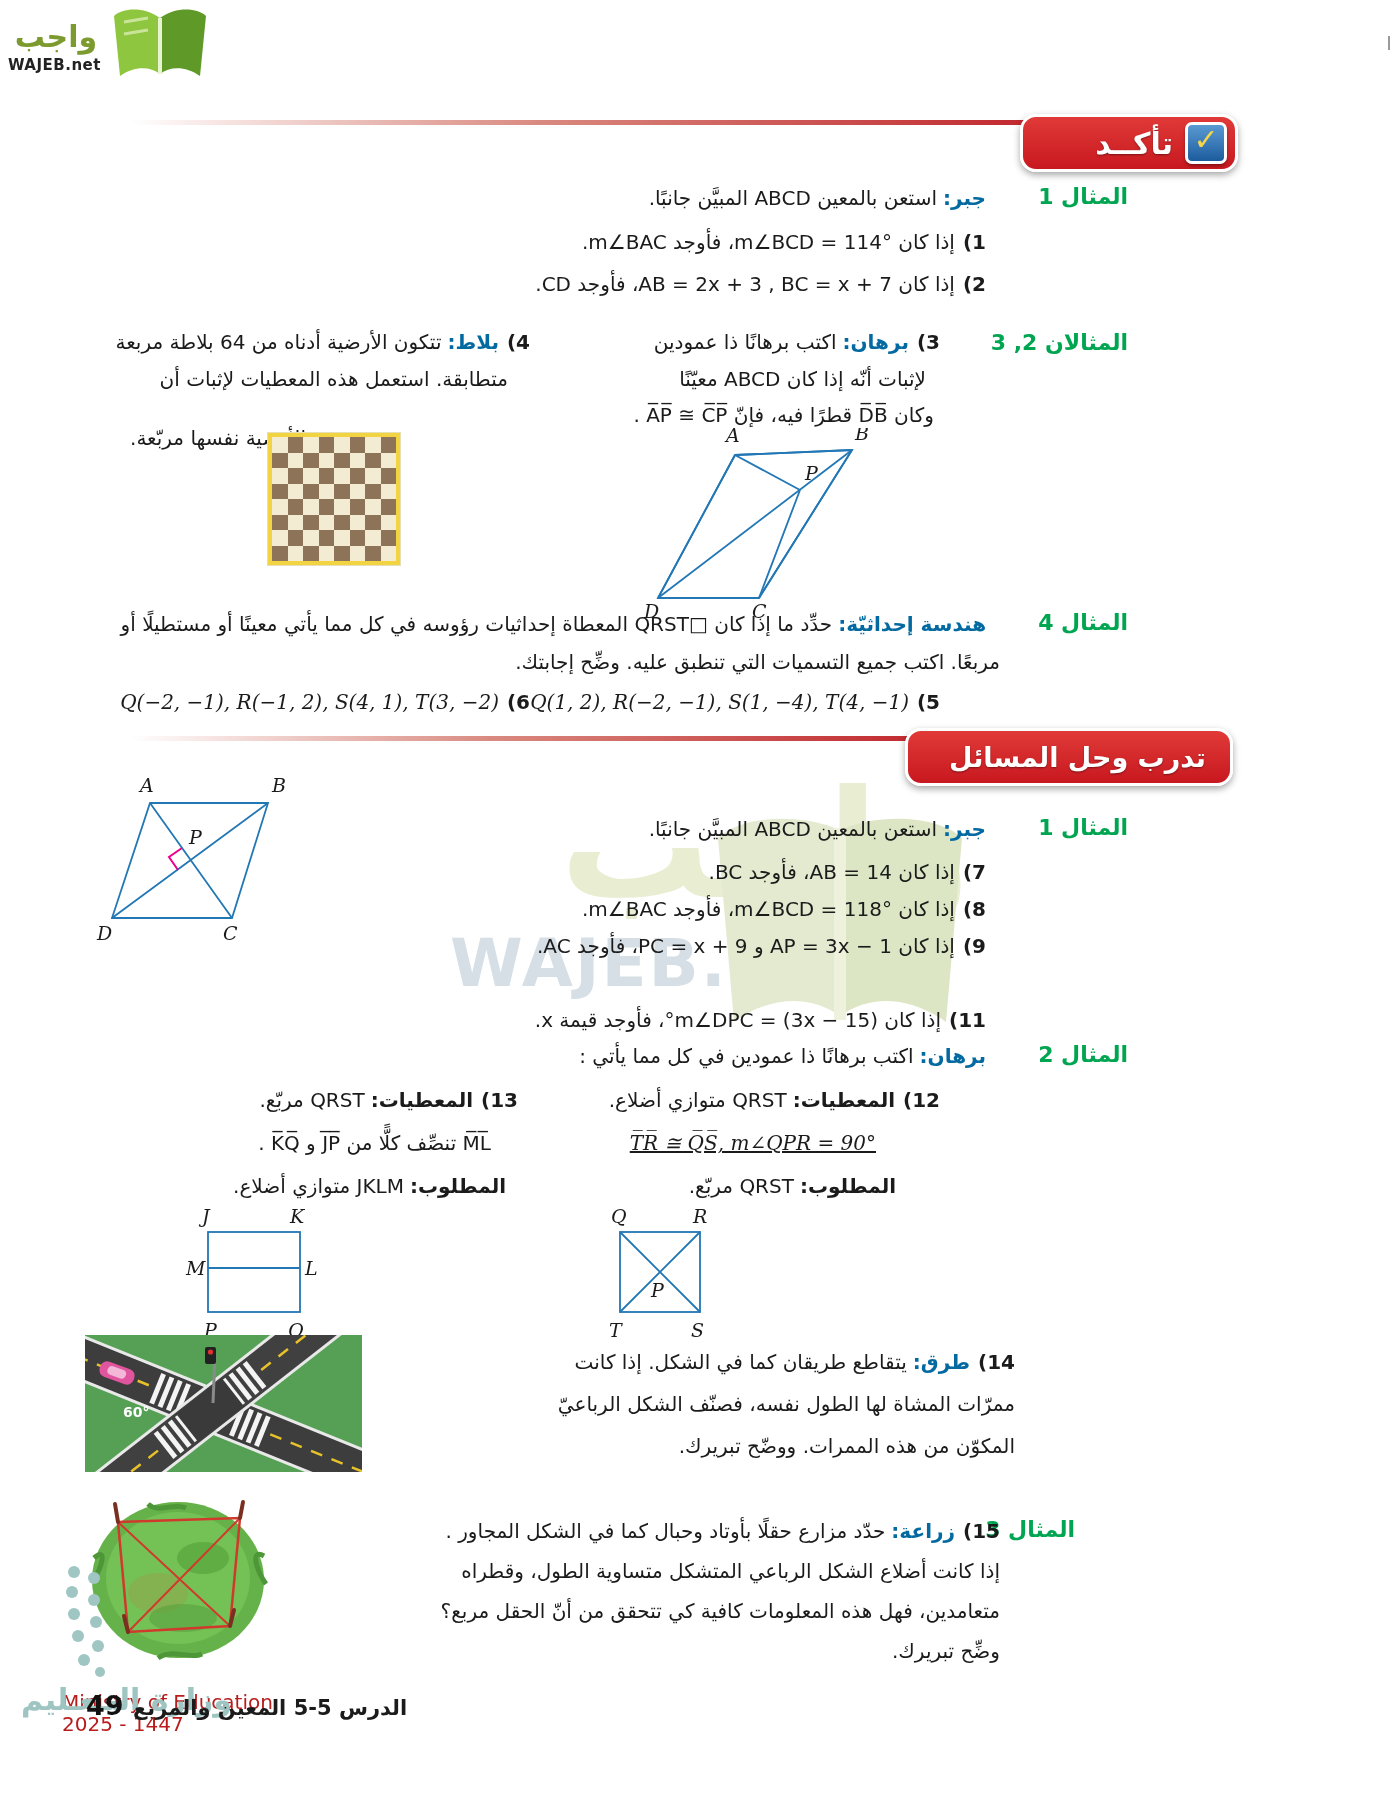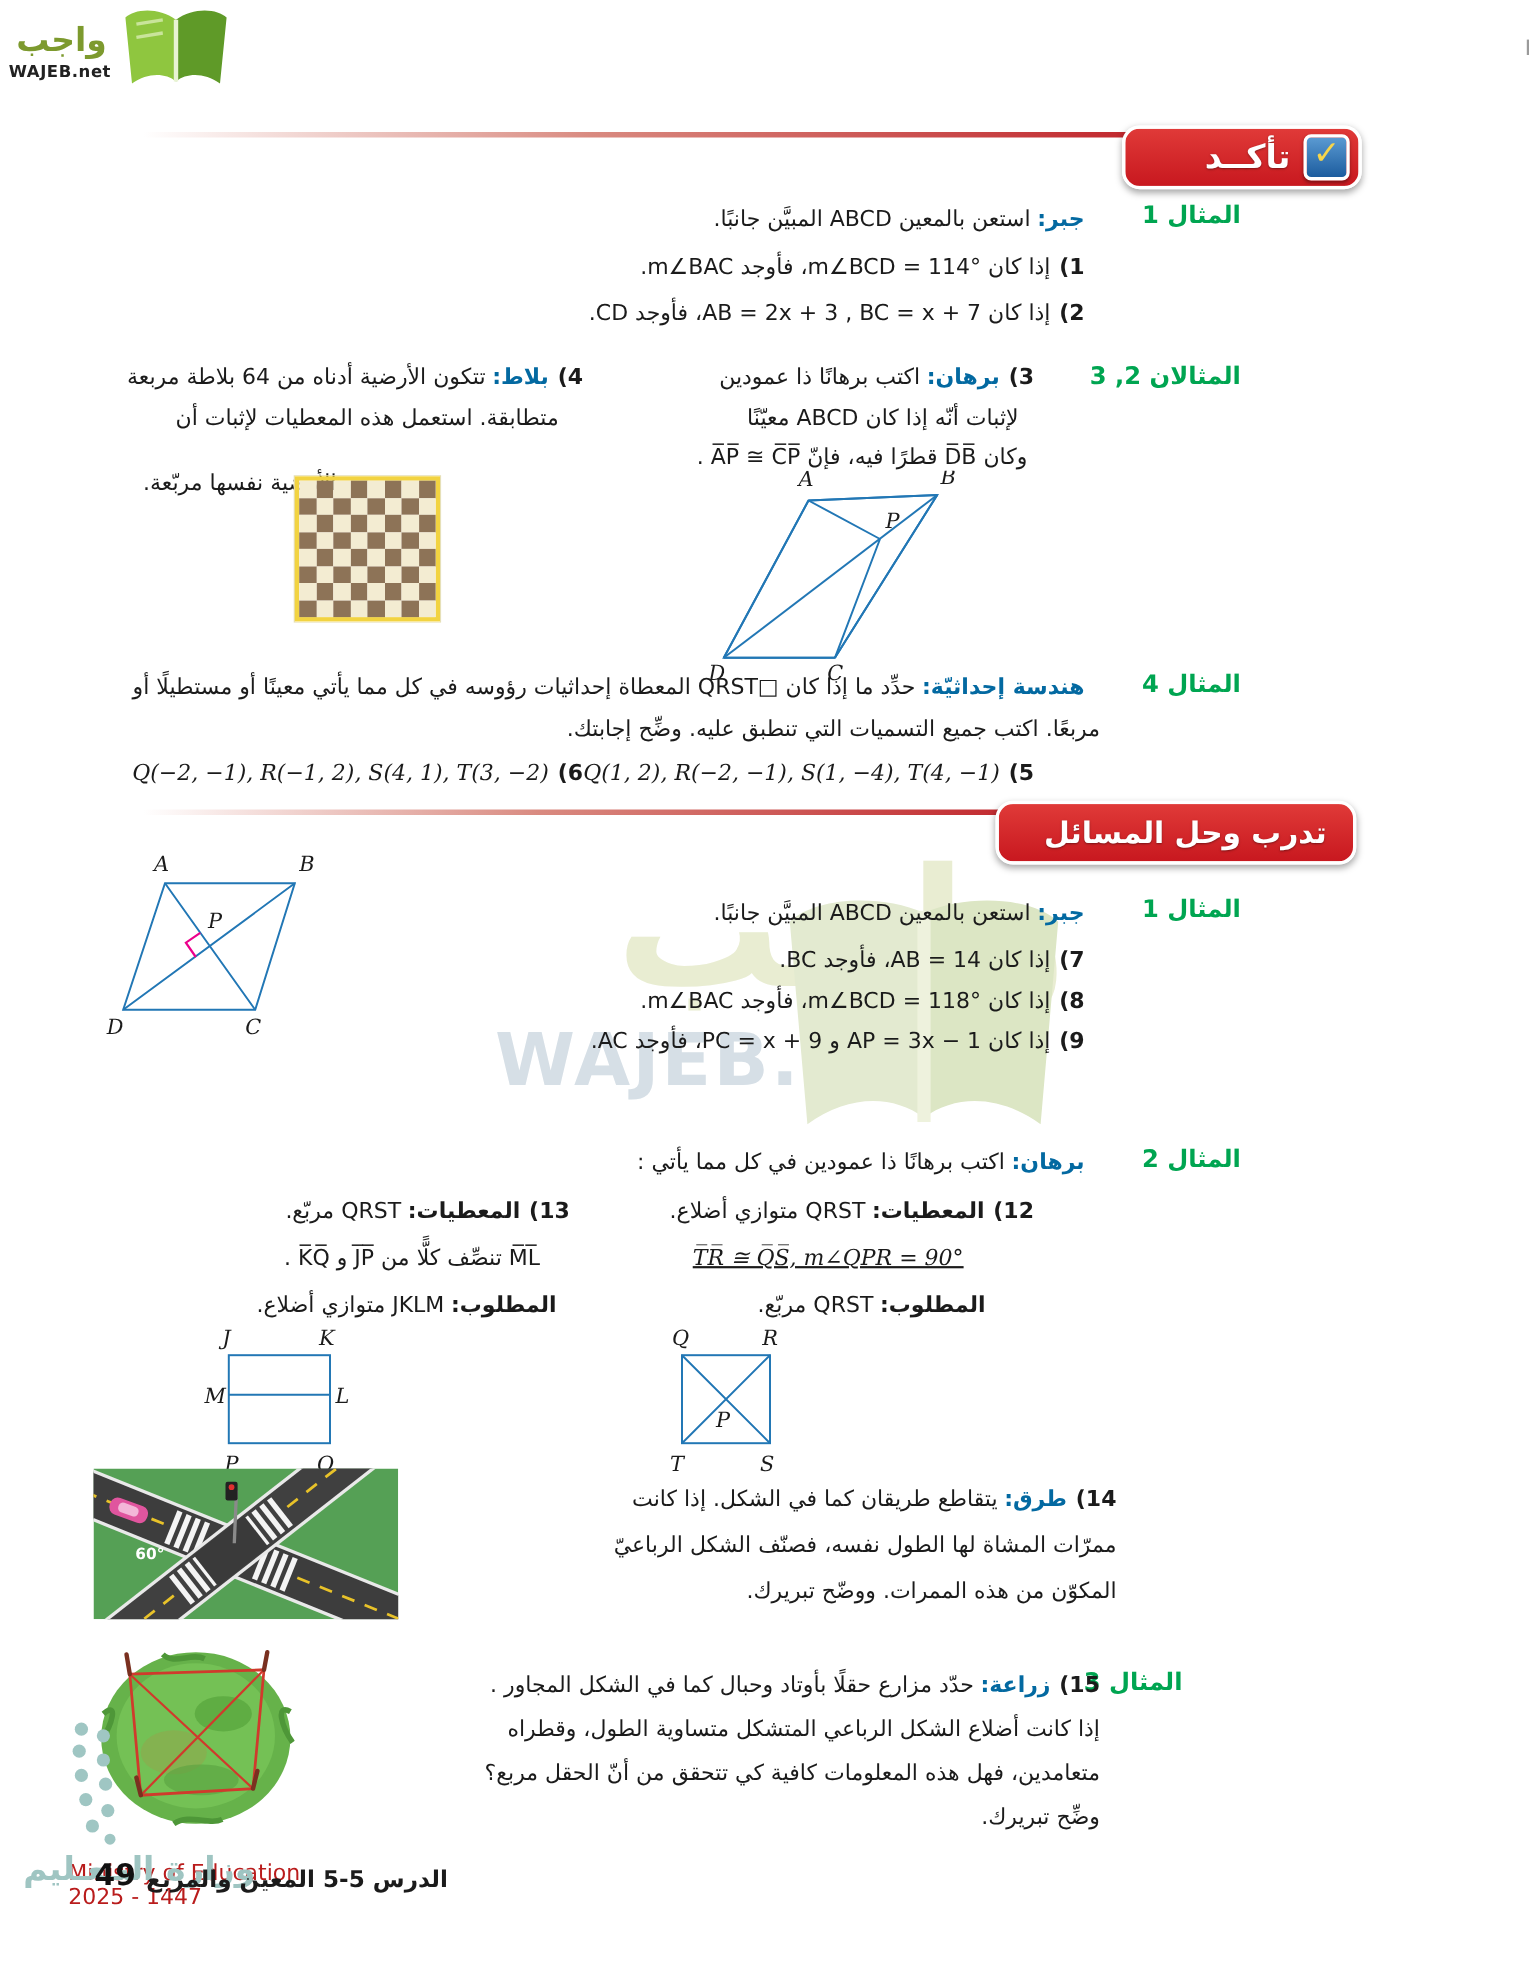--- a/index.html
+++ b/index.html
@@ -206,20 +206,23 @@
     <span class="kw">جبر:</span><span>استعن بالمعين ABCD المبيَّن جانبًا.</span>
   </div>
   <div class="abs z ar" style="right:410px;top:860px;">
     <span class="num">7)</span><span>إذا كان AB = 14، فأوجد BC.</span>
   </div>
   <div class="abs z ar" style="right:410px;top:897px;">
     <span class="num">8)</span><span>إذا كان m∠BCD = 118°، فأوجد m∠BAC.</span>
   </div>
   <div class="abs z ar" style="right:410px;top:934px;">
     <span class="num">9)</span><span>إذا كان AP = 3x − 1 و PC = x + 9، فأوجد AC.</span>
+  </div>
+  <div class="abs z ar" style="right:410px;top:1008px;">
+    <span class="num">11)</span><span>إذا كان m∠DPC = (3x − 15)°، فأوجد قيمة x.</span>
   </div>
 
   <svg class="abs z" style="left:85px;top:770px;" width="215" height="185" viewBox="0 0 215 185">
     <path d="M65 33 L183 33 L147 148 L27 148 Z" class="geo-stroke"></path>
     <path d="M65 33 L147 148 M183 33 L27 148" class="geo-stroke"></path>
     <path d="M97 78 L84 87 L93 100" fill="none" stroke="#ec008c" stroke-width="2"></path>
     <text x="55" y="22" class="geo-label">A</text>
     <text x="187" y="22" class="geo-label">B</text>
     <text x="104" y="74" class="geo-label">P</text>
     <text x="12" y="170" class="geo-label">D</text>

